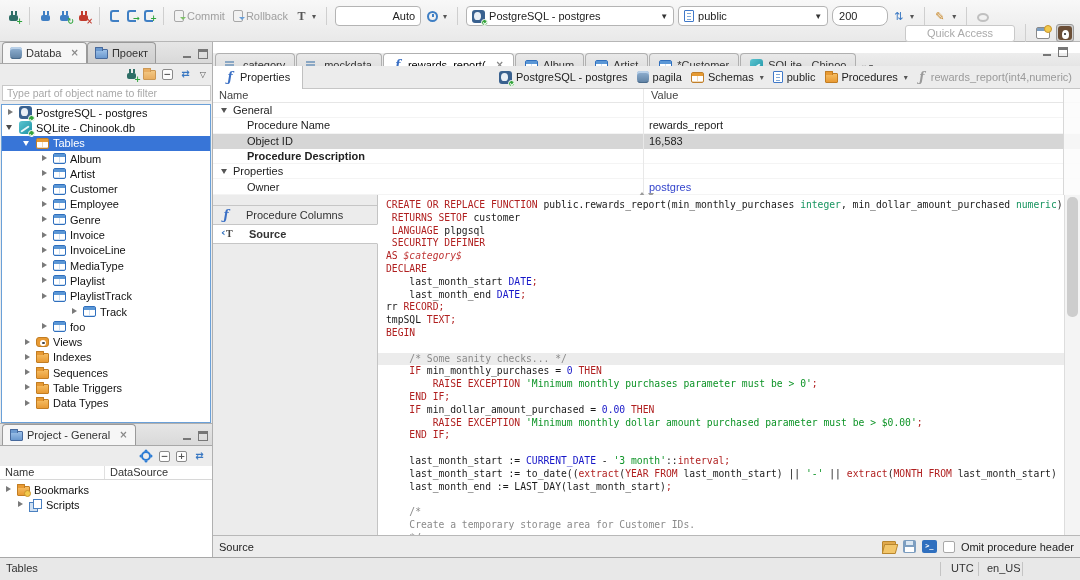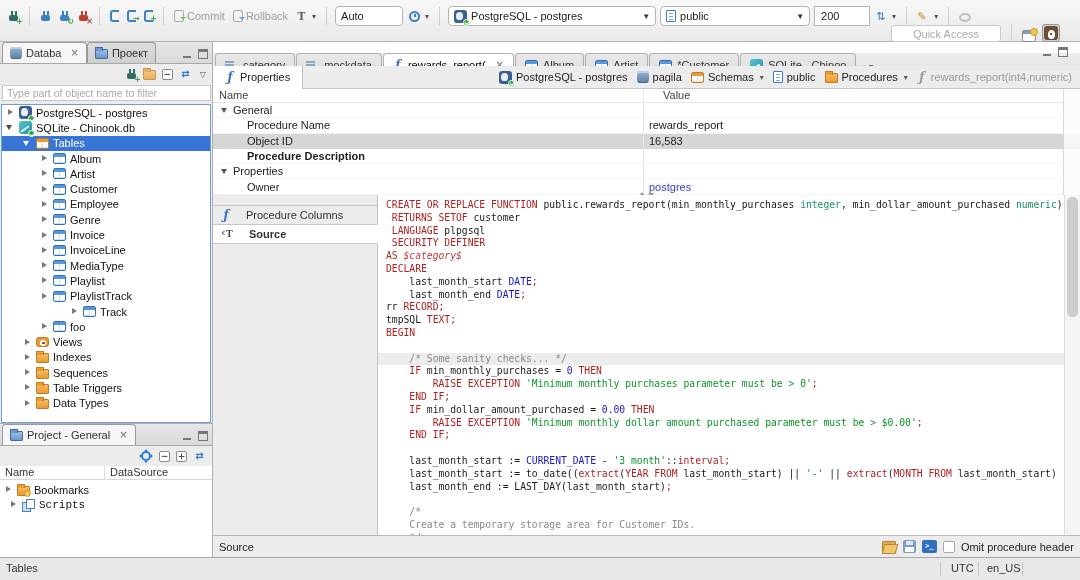--- a/index.html
+++ b/index.html
@@ -114,23 +114,23 @@
 
   
   #toolbar{position:absolute;left:0;top:0;width:1080px;height:42px;
     background:linear-gradient(#f8f8f8,#e9e9e9);border-bottom:1px solid #b6b6b6}
   .tb-row{position:absolute;left:6px;top:4px;height:24px;display:flex;align-items:center;gap:4px}
   .tbtn{display:flex;align-items:center;gap:3px;padding:2px;border-radius:3px}
   .tlabel-dis{color:#a0a0a0}
   .combo{display:flex;align-items:center;gap:4px;height:20px;background:#fff;
     border:1px solid #b4b4b4;border-radius:4px;padding:0 5px}
   .combo .carr{font-size:8px;color:#333;margin-left:auto;padding-left:4px}
-  .tfield{height:20px;width:56px;background:#fff;border:1px solid #b4b4b4;border-radius:0;
+  .tfield{height:20px;width:56px;background:#fff;border:1px solid #b4b4b4;border-radius:8px;
     padding:0 6px;font:11px "Liberation Sans",sans-serif;color:#222}
-  #qa-cluster{position:absolute;right:20px;top:24px;display:flex;align-items:flex-end;gap:6px}
+  #qa-cluster{position:absolute;right:6px;top:24px;display:flex;align-items:center;gap:6px}
   #qa-input{width:110px;height:17px;border:1px solid #c9c9c9;border-radius:3px;background:#fff;
     font:11px "Liberation Sans",sans-serif;color:#888;text-align:center}
   #qa-input::placeholder{color:#aaa}
 
   
   #sidebar{position:absolute;left:0;top:42px;width:213px;height:515px;background:#ececec;border-right:1px solid #b0b0b0}
   .panel-tabs{height:22px;display:flex;align-items:flex-end;background:linear-gradient(#e6e6e6,#d9d9d9);
     border-bottom:1px solid #a8a8a8;padding-left:2px}
   .ptab-item{display:flex;align-items:center;gap:4px;height:21px;padding:0 7px;
     border:1px solid #9a9a9a;border-bottom:none;border-radius:4px 4px 0 0;
@@ -170,21 +170,21 @@
   #ptab-row{position:absolute;left:0;top:24px;right:0;height:23px;background:#ececec;
     border-bottom:1px solid #c6c6c6;display:flex;align-items:center}
   .view-tab{display:flex;align-items:center;gap:5px;height:23px;padding:0 12px;background:#fff;
     border-right:1px solid #c0c0c0;font-weight:normal}
   #breadcrumb{margin-left:auto;display:flex;align-items:center;gap:9px;padding-right:8px;white-space:nowrap}
   .bcit{display:flex;align-items:center;gap:4px;color:#222}
   .bcit.muted{color:#9a9a9a}
   #prop-grid{position:absolute;left:0;top:47px;right:0;height:106px;background:#fff;overflow:hidden}
   #grid-header{height:14px;display:flex;color:#444;border-bottom:1px solid #e6e6e6}
   #grid-header .h1{width:430px;padding-left:6px}
-  #grid-header .h2{padding-left:20px}
+  #grid-header .h2{padding-left:8px}
   .vline{position:absolute;left:430px;top:0;bottom:0;width:1px;background:#e8e8e8}
   .prow{display:flex;height:15.3px;align-items:center;border-bottom:1px solid #f4f4f4}
   .prow.psel{background:#d6d6d6;border-bottom-color:#d6d6d6}
   .pname{width:430px;display:flex;align-items:center;gap:4px;padding-left:34px;overflow:hidden}
   .pname.grp{padding-left:8px}
   .pname.b{font-weight:bold}
   .garrow{width:8px;height:8px;position:relative}
   .garrow::before{content:"";position:absolute;left:0;top:2px;border:3.5px solid transparent;border-top:5px solid #555}
   .pval{padding-left:6px}
   .pval.link{color:var(--lk,#3344cc);}
@@ -263,21 +263,21 @@
       </span>
     <span class="tbtn">
         <span class="ic ic-doc doc-rollback"></span>
         <span class="tlabel-dis">Rollback</span>
       </span>
     <span class="tbtn">
         <span class="ic ic-tf"></span>
         <span class="dd">▾</span>
       </span>
     <span class="tsep"></span>
-    <div class="combo" style="width:68px;justify-content:flex-start">
+    <div class="combo" style="width:86px;justify-content:flex-end">
         <span>Auto</span>
       </div>
     <span class="tbtn">
         <span class="ic ic-clock"></span>
         <span class="dd">▾</span>
       </span>
     <span class="tsep"></span>
     <div class="combo" style="width:208px">
       <span class="ic ic-pg">
           <span class="chk"></span>
@@ -469,21 +469,21 @@
     <div id="proj-header">
       <span class="col1">Name</span>
       <span class="col2">DataSource</span>
     </div>
     <div id="proj-tree">
         <div class="trow" style="padding-left: 4px;">
           <span class="arrow collapsed"></span>
           <span class="ic ic-folder ic-folder-star"></span>
           <span class="tlabel">Bookmarks</span>
         </div>
-        <div class="trow" style="padding-left: 9px; font-family: Liberation Mono, monospace;">
+        <div class="trow" style="padding-left: 16px;">
           <span class="arrow collapsed"></span>
           <span class="ic ic-scripts"></span>
           <span class="tlabel">Scripts</span>
         </div>
       </div>
   </div>
 </div>
 
 <div id="main">
   <div id="ed-tabs">

